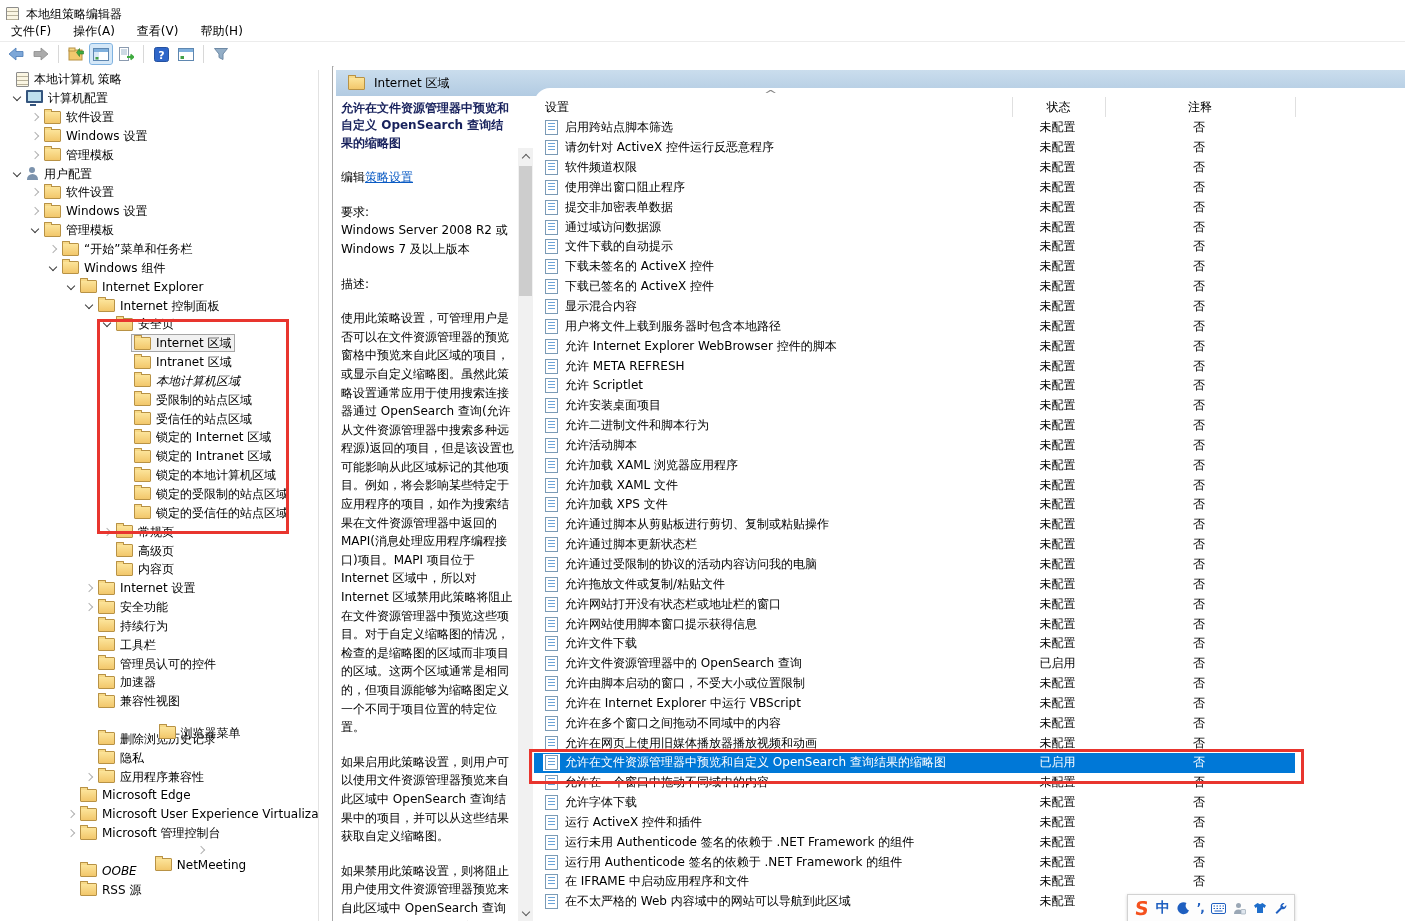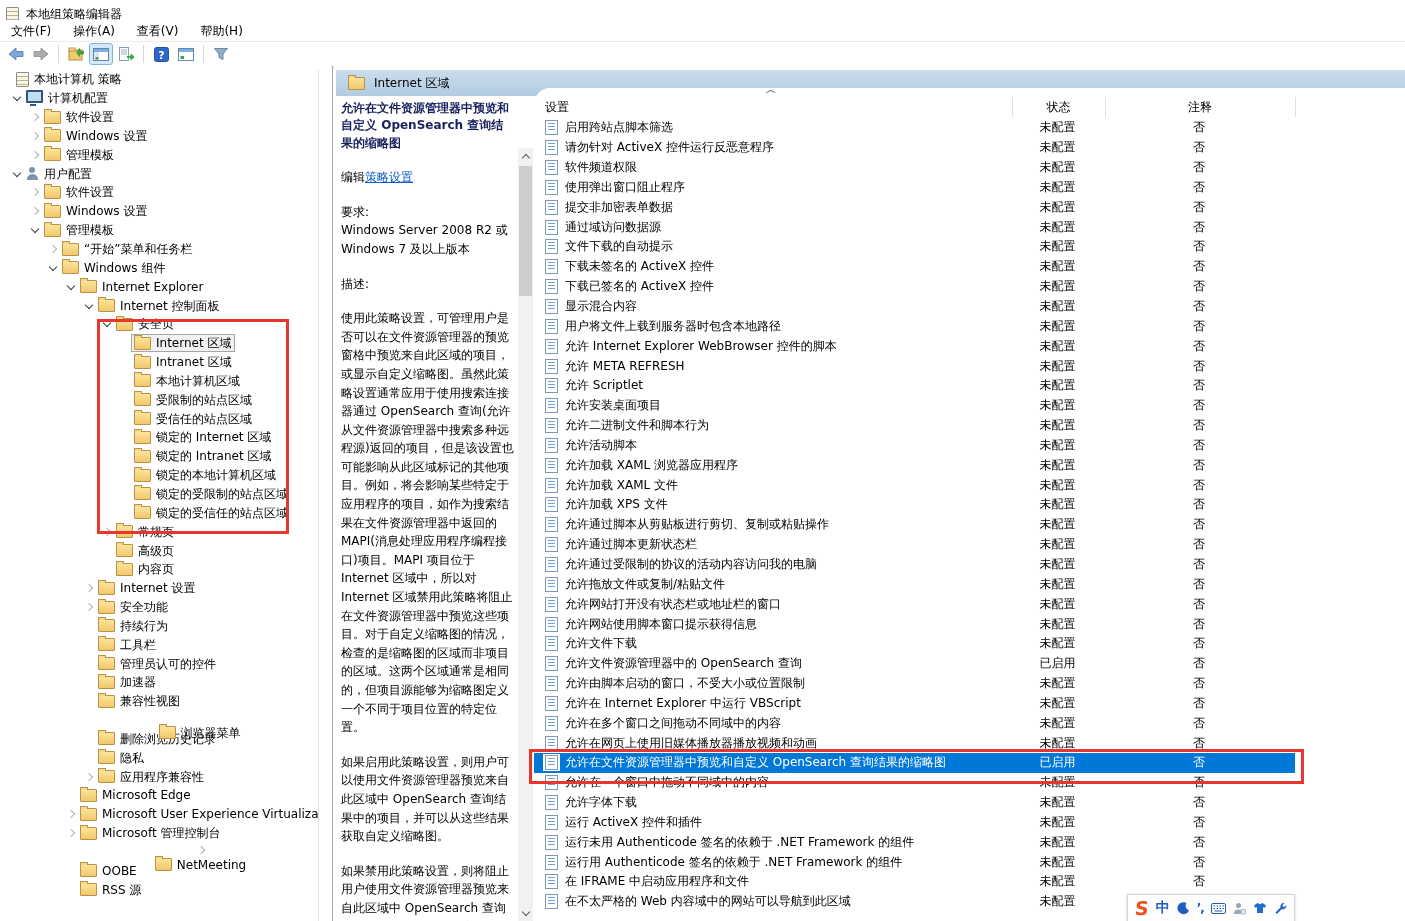--- a/index.html
+++ b/index.html
@@ -268,73 +268,73 @@
             <span class="tree-label">Internet 区域</span>
           </span>
         </div>
         <div class="tree-row" style="padding-left: 118px;">
           <span class="expander exp-none"></span>
           <span class="tree-node">
             <span class="tree-icon ico-folder"></span>
             <span class="tree-label">Intranet 区域</span>
           </span>
         </div>
+        <div class="tree-row" style="padding-left: 118px; font-style: italic;">
+          <span class="expander exp-none"></span>
+          <span class="tree-node">
+            <span class="tree-icon ico-folder"></span>
+            <span class="tree-label">本地计算机区域</span>
+          </span>
+        </div>
         <div class="tree-row" style="padding-left: 118px;">
           <span class="expander exp-none"></span>
           <span class="tree-node">
             <span class="tree-icon ico-folder"></span>
-            <span class="tree-label">本地计算机区域</span>
+            <span class="tree-label">受限制的站点区域</span>
           </span>
         </div>
         <div class="tree-row" style="padding-left: 118px;">
           <span class="expander exp-none"></span>
           <span class="tree-node">
             <span class="tree-icon ico-folder"></span>
-            <span class="tree-label">受限制的站点区域</span>
+            <span class="tree-label">受信任的站点区域</span>
           </span>
         </div>
         <div class="tree-row" style="padding-left: 118px;">
           <span class="expander exp-none"></span>
           <span class="tree-node">
             <span class="tree-icon ico-folder"></span>
-            <span class="tree-label">受信任的站点区域</span>
+            <span class="tree-label">锁定的 Internet 区域</span>
           </span>
         </div>
         <div class="tree-row" style="padding-left: 118px;">
           <span class="expander exp-none"></span>
           <span class="tree-node">
             <span class="tree-icon ico-folder"></span>
-            <span class="tree-label">锁定的 Internet 区域</span>
+            <span class="tree-label">锁定的 Intranet 区域</span>
           </span>
         </div>
         <div class="tree-row" style="padding-left: 118px;">
           <span class="expander exp-none"></span>
           <span class="tree-node">
             <span class="tree-icon ico-folder"></span>
-            <span class="tree-label">锁定的 Intranet 区域</span>
+            <span class="tree-label">锁定的本地计算机区域</span>
           </span>
         </div>
         <div class="tree-row" style="padding-left: 118px;">
           <span class="expander exp-none"></span>
           <span class="tree-node">
             <span class="tree-icon ico-folder"></span>
-            <span class="tree-label">锁定的本地计算机区域</span>
+            <span class="tree-label">锁定的受限制的站点区域</span>
           </span>
         </div>
         <div class="tree-row" style="padding-left: 118px;">
           <span class="expander exp-none"></span>
           <span class="tree-node">
             <span class="tree-icon ico-folder"></span>
-            <span class="tree-label">锁定的受限制的站点区域</span>
-          </span>
-        </div>
-        <div class="tree-row" style="padding-left: 118px;">
-          <span class="expander exp-none"></span>
-          <span class="tree-node">
-            <span class="tree-icon ico-folder"></span>
             <span class="tree-label">锁定的受信任的站点区域</span>
           </span>
         </div>
         <div class="tree-row" style="padding-left: 100px;">
           <span class="expander exp-collapsed"></span>
           <span class="tree-node">
             <span class="tree-icon ico-folder"></span>
             <span class="tree-label">常规页</span>
           </span>
         </div>
@@ -450,21 +450,21 @@
             <span class="tree-label">Microsoft 管理控制台</span>
           </span>
         </div>
         <div class="tree-row" style="padding-left: 84px; flex-direction: column;">
           <span class="expander exp-collapsed"></span>
           <span class="tree-node">
             <span class="tree-icon ico-folder"></span>
             <span class="tree-label">NetMeeting</span>
           </span>
         </div>
-        <div class="tree-row" style="padding-left: 64px;">
+        <div class="tree-row" style="padding-left: 64px; font-style: italic;">
           <span class="expander exp-none"></span>
           <span class="tree-node">
             <span class="tree-icon ico-folder"></span>
             <span class="tree-label">OOBE</span>
           </span>
         </div>
         <div class="tree-row" style="padding-left: 64px;">
           <span class="expander exp-none"></span>
           <span class="tree-node">
             <span class="tree-icon ico-folder"></span>

